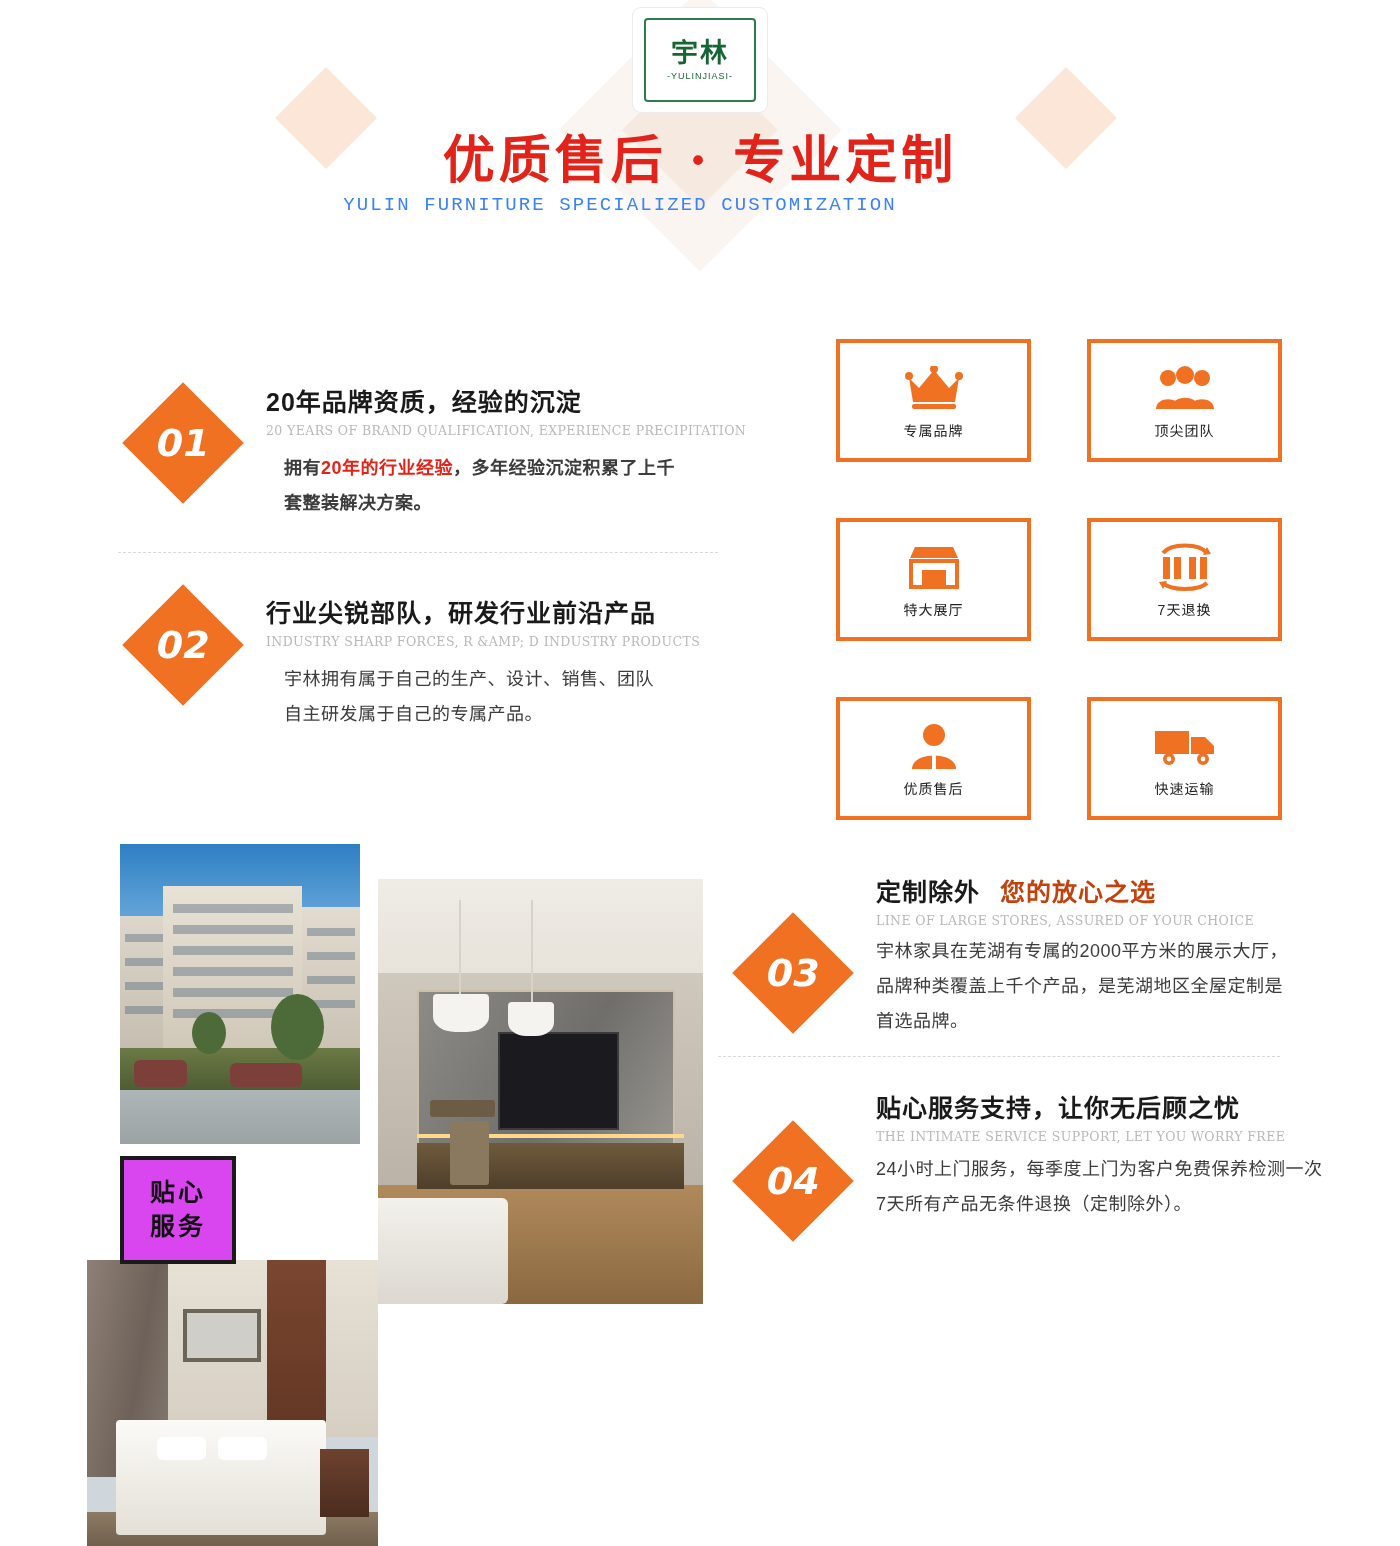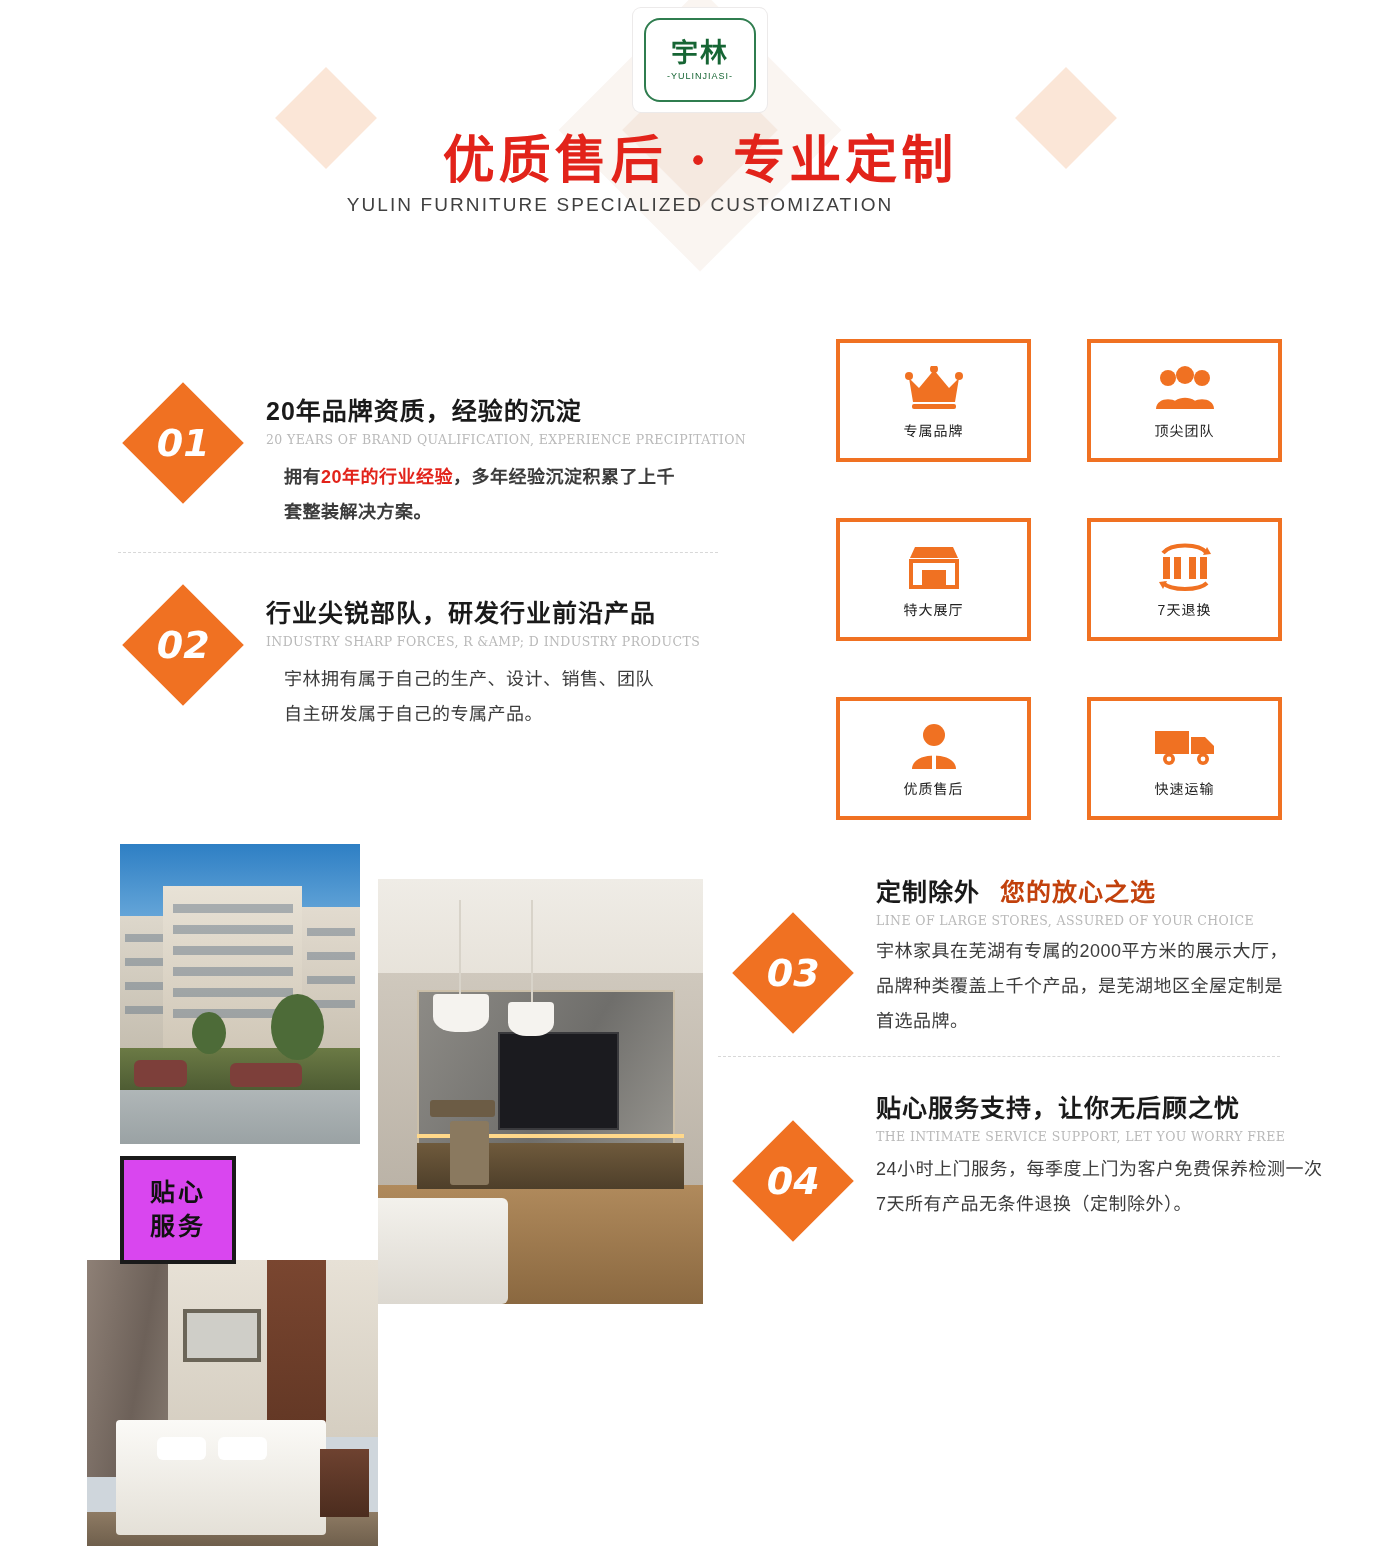--- a/index.html
+++ b/index.html
@@ -49,21 +49,21 @@
     border-radius: 8px;
     box-shadow: 0 0 0 1px #eceaea;
     display: flex;
     align-items: center;
     justify-content: center;
     flex-direction: column;
   }
   .logo-inner {
     width: 108px; height: 80px;
     border: 2px solid #2f7d4f;
-    border-radius: 16px;
+    border-radius: 4px;
     display: flex;
     flex-direction: column;
     align-items: center;
     justify-content: center;
     background: #fff;
   }
   .logo-cn {
     font-family: "DejaVu Serif", "Liberation Serif", serif;
     font-weight: bold;
     font-size: 27px;
@@ -89,23 +89,23 @@
     font-size: 52px;
     color: #e2231a;
     letter-spacing: 4px;
   }
   .sub-title {
     position: absolute;
     left: 0; top: 194px;
     width: 1240px;
     text-align: center;
     font-size: 19px;
-    color: #404040;
+    color: #3b82f6;
     letter-spacing: 2.1px;
-    font-family: Liberation Sans, sans-serif;
+    font-family: Liberation Mono, monospace;
   }
 
   
   .feature-block {
     position: absolute;
   }
   .num-diamond {
     position: absolute;
     width: 86px; height: 86px;
     background: #f07122;
@@ -307,21 +307,21 @@
   </div>
 
   <div class="main-title">优质售后 · 专业定制</div>
   <div class="sub-title">YULIN FURNITURE SPECIALIZED CUSTOMIZATION</div>
 </div>
 
 <div class="feature-block" style="left:118px; top:378px; width:640px;">
   <div class="num-diamond" style="left:22px; top:22px;">
     <span>01</span>
   </div>
-  <div style="position:absolute; left:148px; top:13px; width:500px;">
+  <div style="position:absolute; left:148px; top:4px; width:500px;">
     <div class="f-title">20年品牌资质，经验的沉淀</div>
     <div class="f-subtitle">20 YEARS OF BRAND QUALIFICATION, EXPERIENCE PRECIPITATION</div>
     <div class="f-body" style="padding-left:18px;font-weight:bold;">
       <div>
         <span>拥有</span><span class="hl">20年的行业经验</span><span>，多年经验沉淀积累了上千</span>
       </div>
       <div>套整装解决方案。</div>
     </div>
   </div>
 </div>

